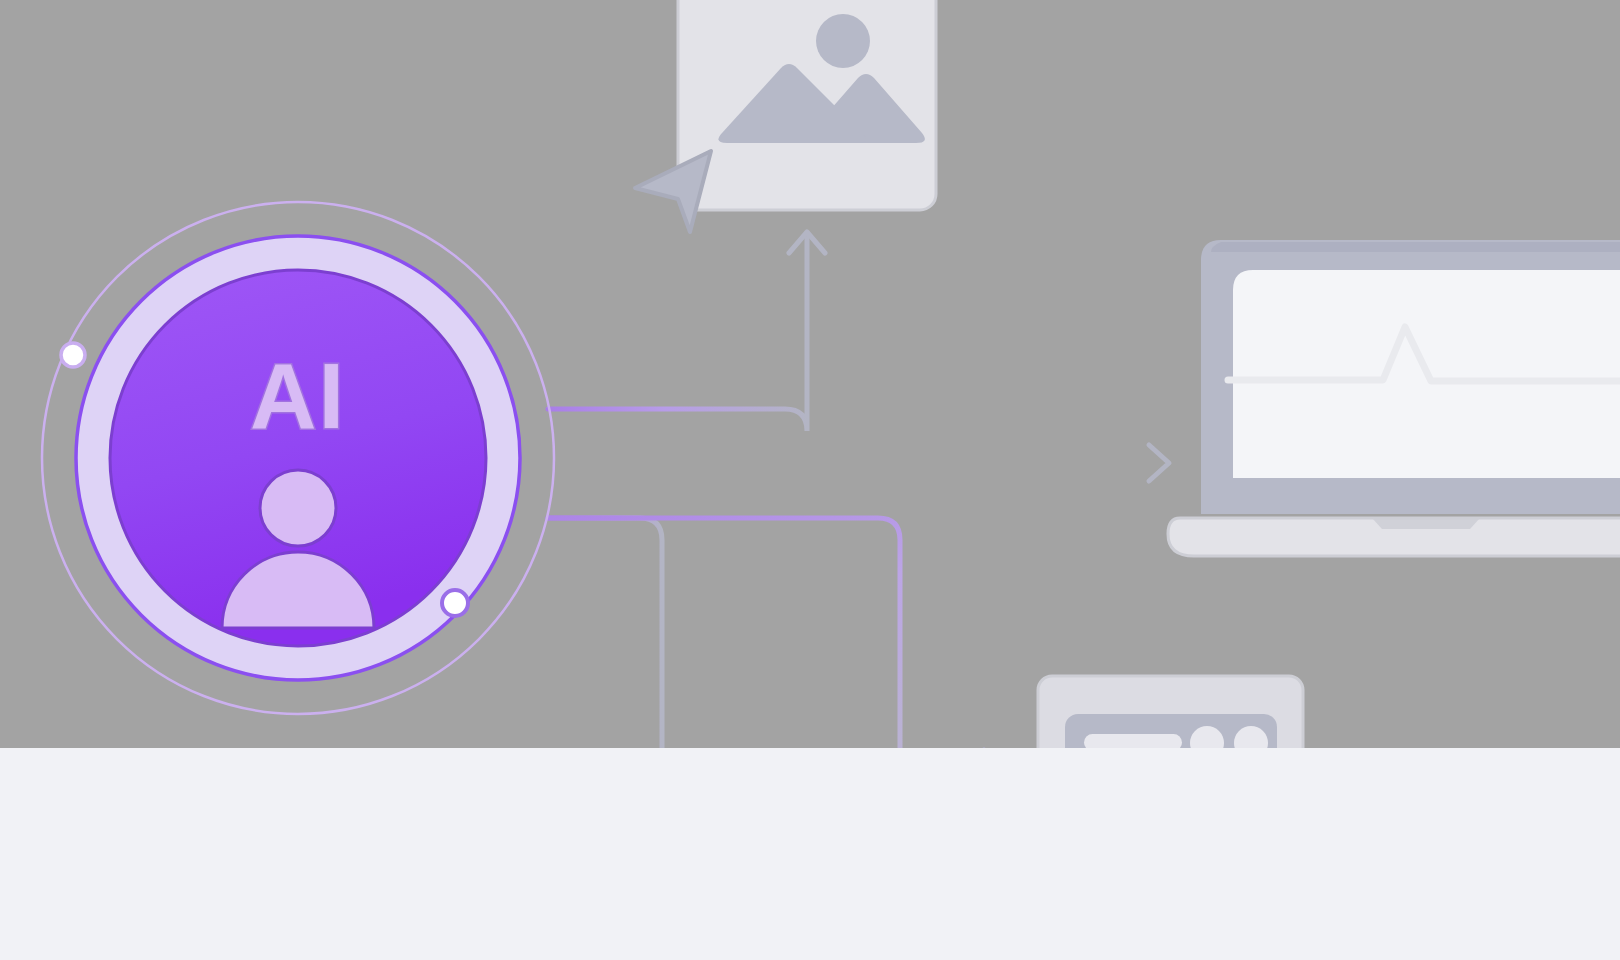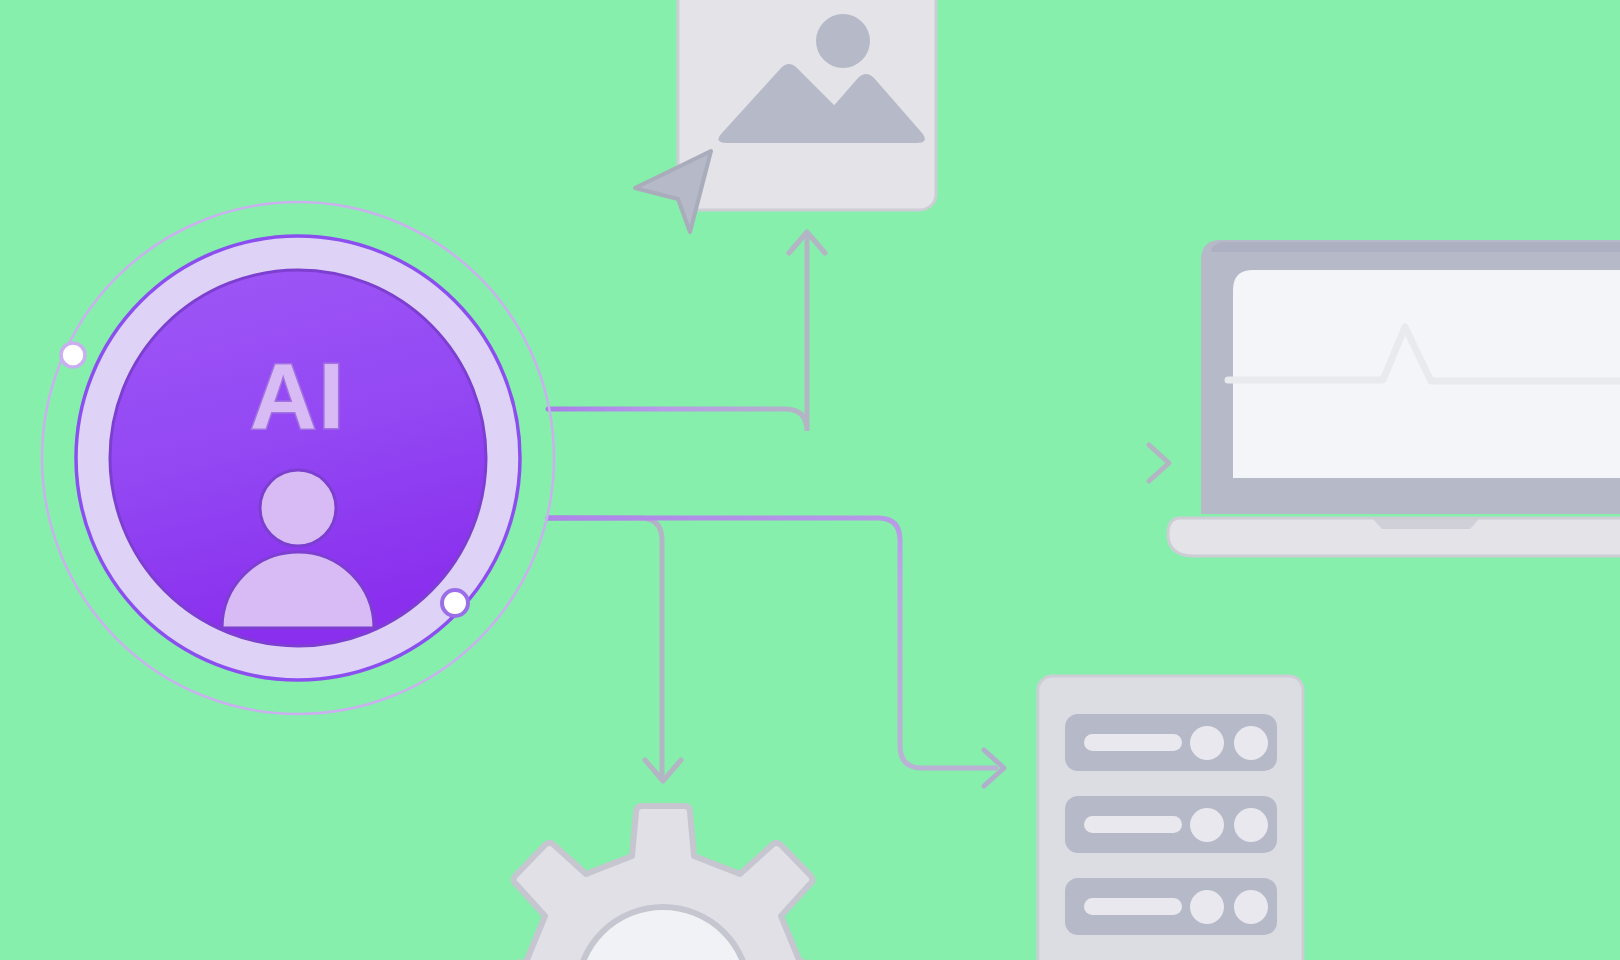--- a/index.html
+++ b/index.html
@@ -3,22 +3,22 @@
 <meta charset="utf-8">
 <style>
   html, body {
     margin: 0;
     padding: 0;
     background: #f1f2f6;
   }
   #stage {
     position: relative;
     width: 1620px;
-    height: 960px;
-    background: #86efac;
+    height: 748px;
+    background: #a3a3a3;
     overflow: hidden;
     font-family: "Liberation Sans", sans-serif;
   }
   #stage svg.layer {
     position: absolute;
     left: 0;
     top: 0;
     width: 1620px;
     height: 960px;
     overflow: visible;

